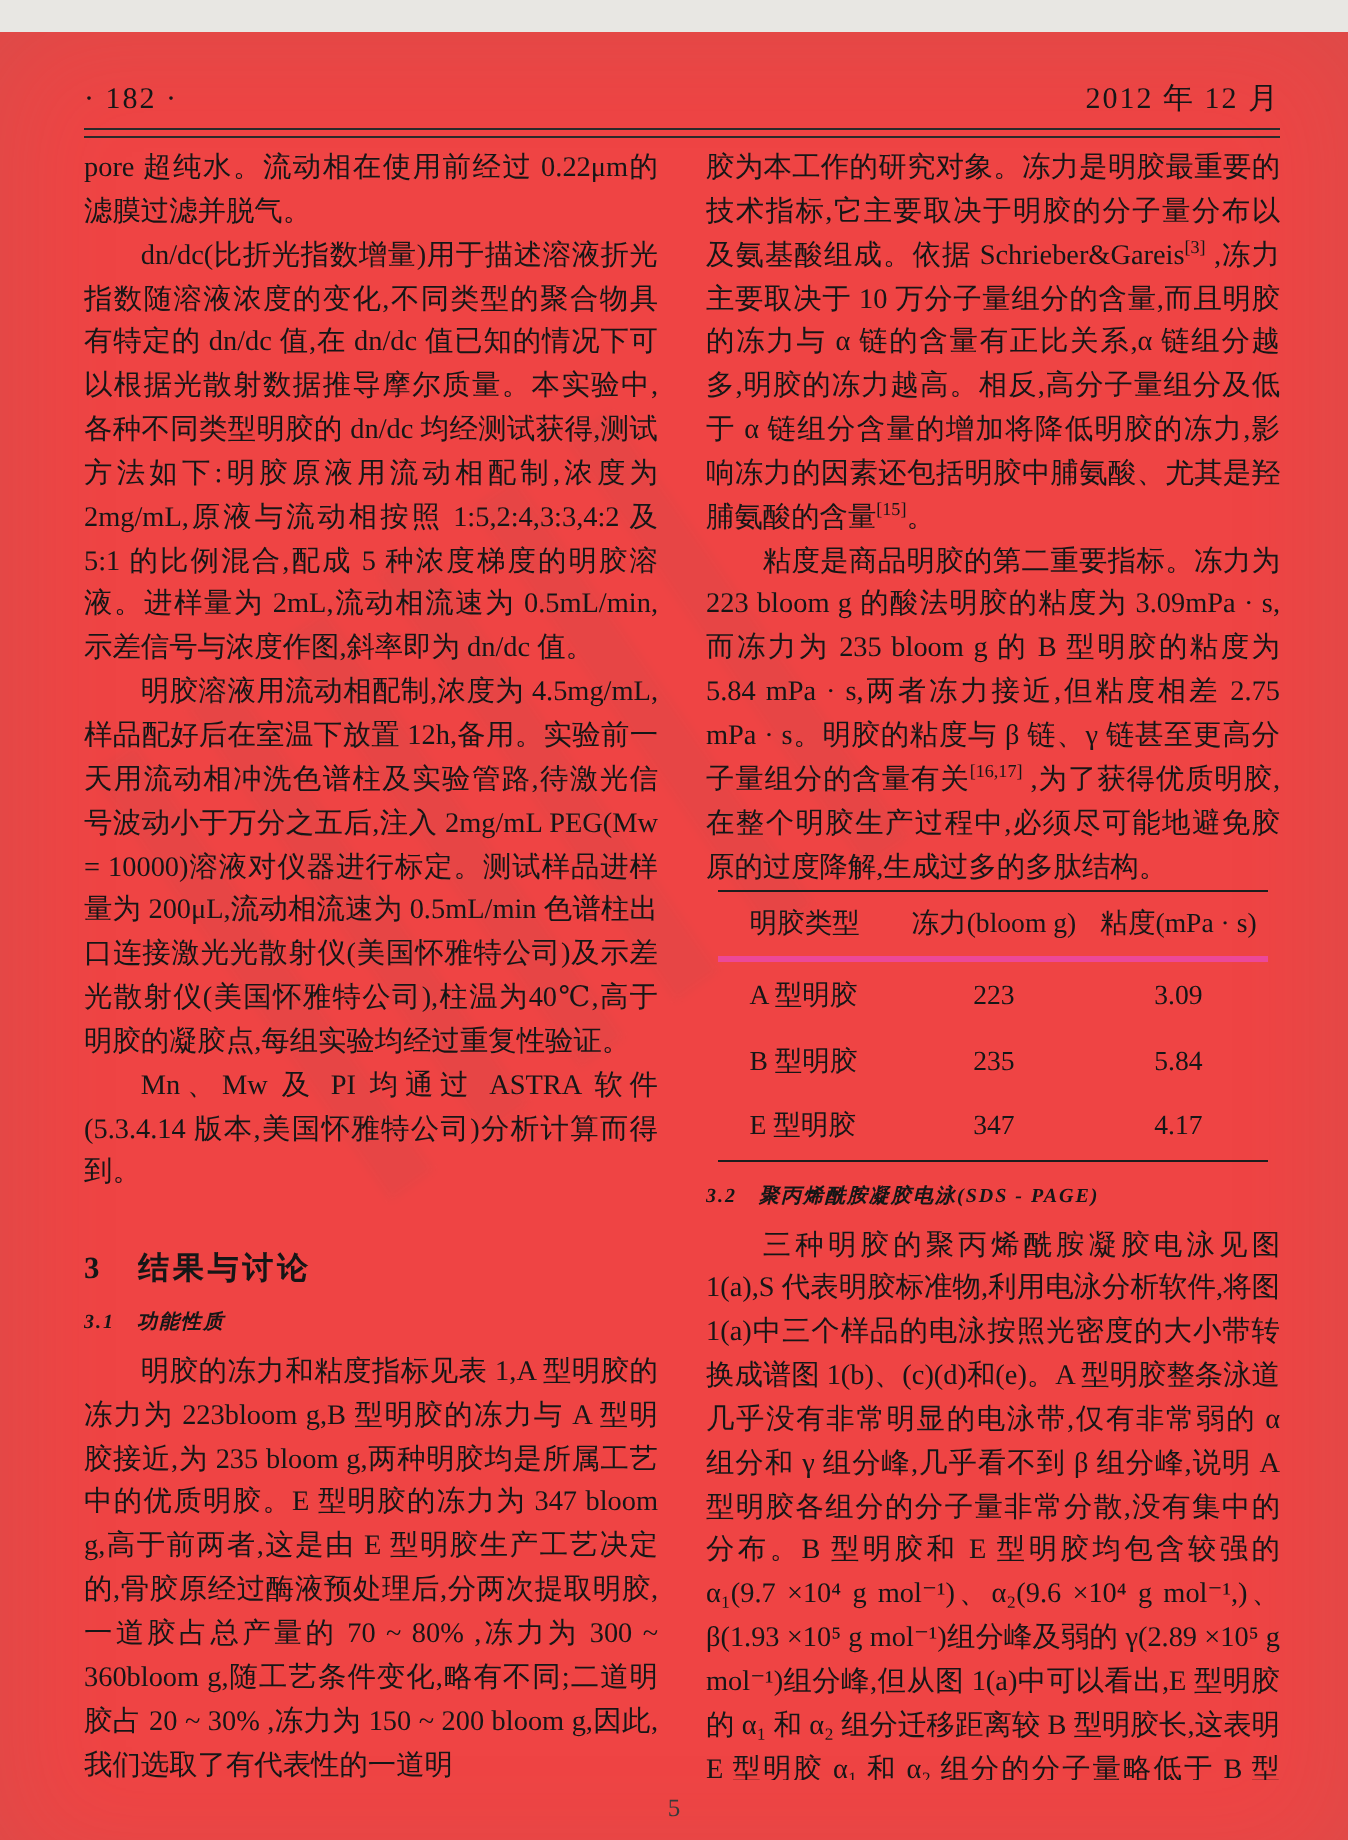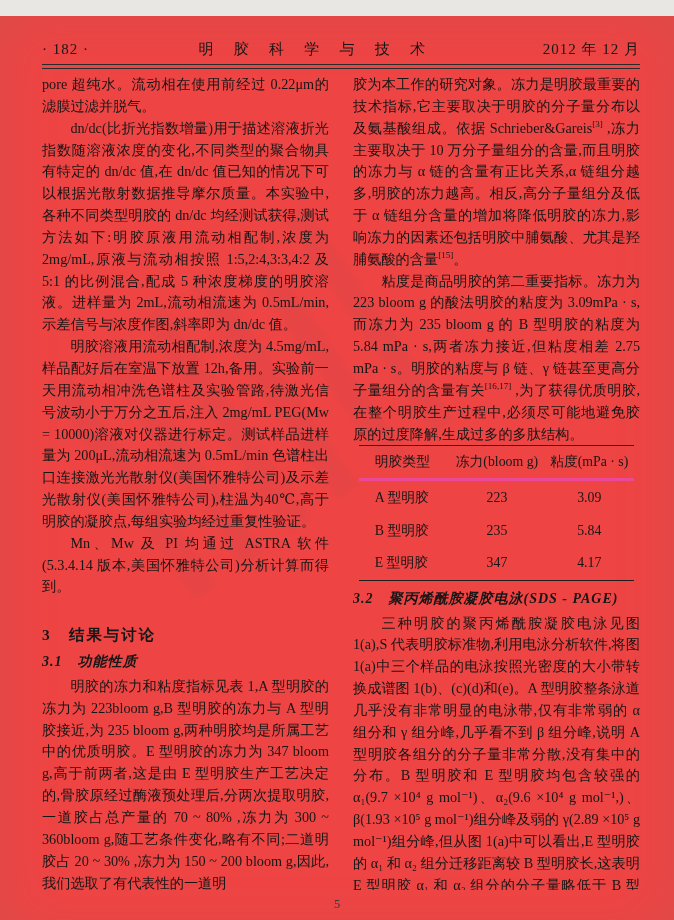--- a/index.html
+++ b/index.html
@@ -50,21 +50,21 @@
     overflow:hidden;
   }
   .para{margin:0;}
   .para.indent{text-indent:2em;}
   sup{font-size:0.64em;line-height:0;}
   .h1{
     font-size:15.4px;font-weight:bold;
     margin:26px 0 5px 0;letter-spacing:2px;
   }
   .h2{
-    font-size:14px;font-weight:bold;font-style:italic;
+    font-size:10px;font-weight:bold;font-style:italic;
     margin:3px 0 3px 0;letter-spacing:1px;
   }
   .tbl-caption{
     text-align:center;font-weight:bold;font-size:13.6px;
     margin:8px 0 5px 0;letter-spacing:0.5px;
   }
   table.tbl{
     width:96%;margin:0 auto 7px auto;
     border-collapse:collapse;
     border-top:1.7px solid #1d1d1d;
@@ -87,21 +87,20 @@
   }
 </style>
 </head>
 <body>
 
 <div class="page">
   <div class="watermark"></div>
 
   <div class="header">
     <span class="pageno">· 182 ·</span>
-    <span class="journal">明 胶 科 学 与 技 术</span>
     <span class="date">2012 年 12 月</span>
   </div>
   <div class="rule"></div>
 
   <div class="content">
     <div class="col" id="left-col">
         <p class="para">pore 超纯水。流动相在使用前经过 0.22μm的滤膜过滤并脱气。</p>
         <p class="para indent">dn/dc(比折光指数增量)用于描述溶液折光指数随溶液浓度的变化,不同类型的聚合物具有特定的 dn/dc 值,在 dn/dc 值已知的情况下可以根据光散射数据推导摩尔质量。本实验中,各种不同类型明胶的 dn/dc 均经测试获得,测试方法如下:明胶原液用流动相配制,浓度为 2mg/mL,原液与流动相按照 1:5,2:4,3:3,4:2 及 5:1 的比例混合,配成 5 种浓度梯度的明胶溶液。进样量为 2mL,流动相流速为 0.5mL/min,示差信号与浓度作图,斜率即为 dn/dc 值。</p>
         <p class="para indent">明胶溶液用流动相配制,浓度为 4.5mg/mL,样品配好后在室温下放置 12h,备用。实验前一天用流动相冲洗色谱柱及实验管路,待激光信号波动小于万分之五后,注入 2mg/mL PEG(Mw = 10000)溶液对仪器进行标定。测试样品进样量为 200μL,流动相流速为 0.5mL/min 色谱柱出口连接激光光散射仪(美国怀雅特公司)及示差光散射仪(美国怀雅特公司),柱温为40℃,高于明胶的凝胶点,每组实验均经过重复性验证。</p>
         <p class="para indent">Mn、Mw 及 PI 均通过 ASTRA 软件(5.3.4.14 版本,美国怀雅特公司)分析计算而得到。</p>

